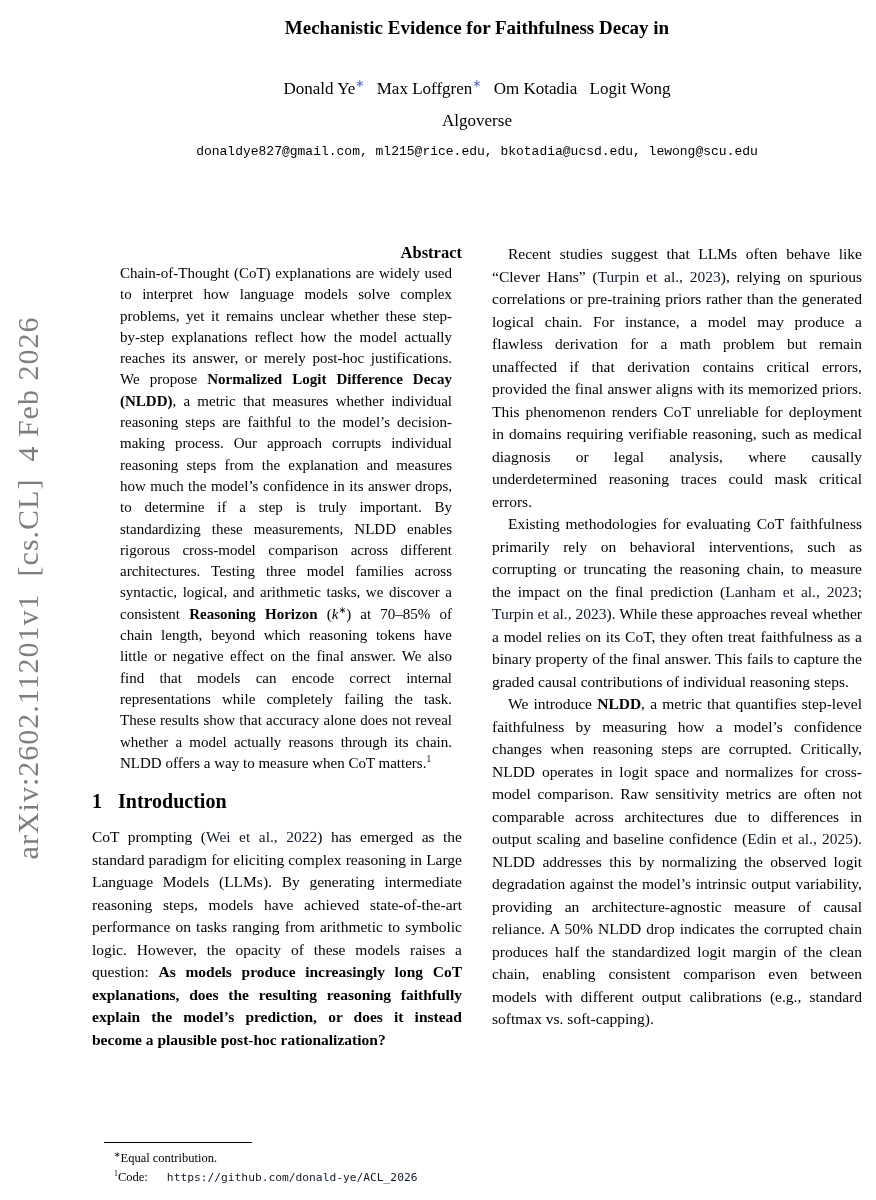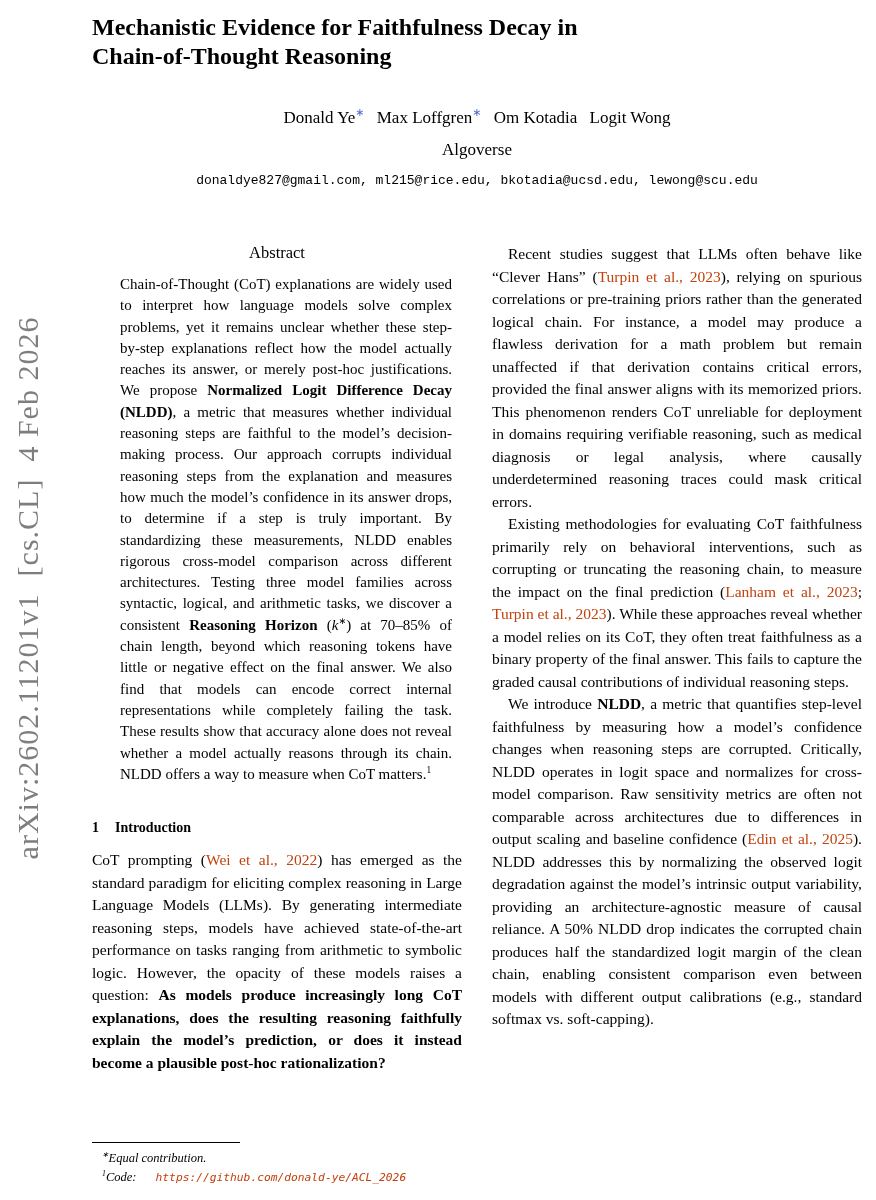--- a/index.html
+++ b/index.html
@@ -18,66 +18,66 @@
     top: 588px;
     left: 28px;
     transform: translate(-50%, -50%) rotate(-90deg);
     white-space: pre;
     font-size: 30px;
     letter-spacing: 1px;
     color: #7e7e7e;
   }
   .content { position: absolute; left: 92px; top: 0; width: 770px; }
   .paper-title {
-    font-size: 24px;
+    text-align: center;
+    font-size: 19px;
     line-height: 29px;
     font-weight: bold;
     margin-top: 13px;
   }
   .authors { text-align: center; margin-top: 37px; font-size: 17px; }
   .author { margin: 0 4px; white-space: nowrap; }
   .mark { vertical-align: super; font-size: 11px; color: #5166c9; line-height: 0; }
   .affiliation { text-align: center; font-size: 17px; margin-top: 12px; }
   .emails {
     text-align: center;
     font-family: Liberation Mono, monospace;
     font-size: 13px;
     margin-top: 13px;
   }
   .col { position: absolute; top: 243px; width: 370px; text-align: justify; }
   .col-left { left: 0; height: 900px; overflow: hidden; }
   .col-right { left: 400px; height: 957px; overflow: hidden; }
-  .abstract-heading { text-align: center; font-size: 16.5px; font-weight: normal; margin-bottom: 11px; }
+  .abstract-heading { text-align: right; font-size: 16.5px; font-weight: bold; }
   .abs-body { margin: 0 10px 0 28px; font-size: 15px; line-height: 21.3px; }
-  .sec-heading { font-size: 14px; font-weight: bold; margin-top: 35px; margin-bottom: 13px; text-align: left; }
+  .sec-heading { font-size: 20px; font-weight: bold; margin-top: 16px; margin-bottom: 13px; text-align: left; }
   .sec-num { margin-right: 16px; }
   .body-par { font-size: 15.5px; line-height: 22.5px; text-indent: 16px; }
   .noindent { text-indent: 0; }
   .b { font-weight: bold; }
   .i { font-style: italic; }
-  .lnk { color: #c2410c; }
+  .lnk { color: #0f172a; }
   .mono { font-family: "DejaVu Sans Mono", monospace; font-size: 0.9em; margin-left: 16px; }
   .sup { vertical-align: super; font-size: 0.62em; line-height: 0; }
-  .footnotes { position: absolute; left: 0; top: 1142px; width: 370px; font-style: italic; }
+  .footnotes { position: absolute; left: 12px; top: 1142px; width: 370px; }
   .fn-rule { width: 148px; border-top: 1px solid #000; margin-bottom: 6px; }
   .fn { font-size: 12.5px; line-height: 19px; text-align: left; text-indent: 10px; }
 </style>
 </head>
 <body>
 
 <div class="page">
 
   <div class="watermark">arXiv:2602.11201v1  [cs.CL]  4 Feb 2026</div>
 
   <div class="content">
 
     <header>
       <h1 class="paper-title">
         <span>Mechanistic Evidence for Faithfulness Decay in</span><br>
-        <span>Chain-of-Thought Reasoning</span>
       </h1>
       <div class="authors">
         <span class="author"><span>Donald Ye</span><span class="mark">∗</span></span>
         <span class="author"><span>Max Loffgren</span><span class="mark">∗</span></span>
         <span class="author"><span>Om Kotadia</span><span class="mark"></span></span>
         <span class="author"><span>Logit Wong</span><span class="mark"></span></span>
       </div>
       <div class="affiliation">Algoverse</div>
       <div class="emails">donaldye827@gmail.com, ml215@rice.edu, bkotadia@ucsd.edu, lewong@scu.edu</div>
     </header>

